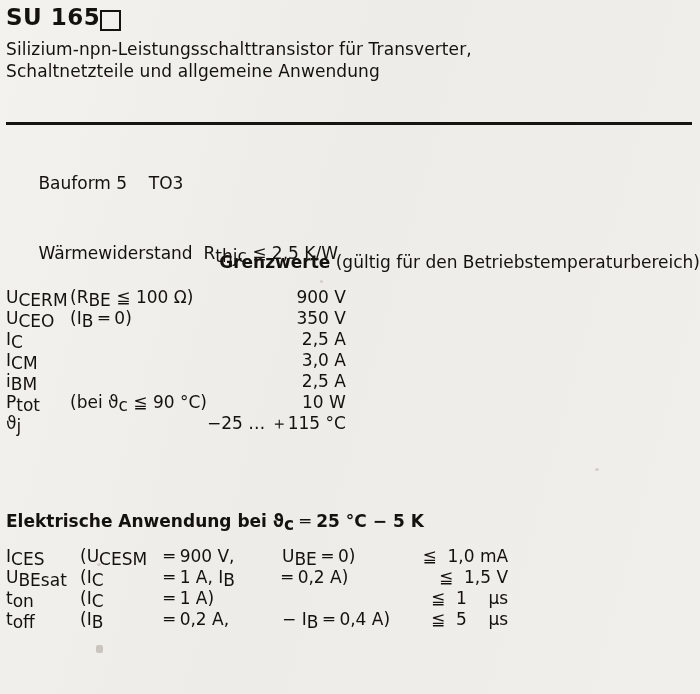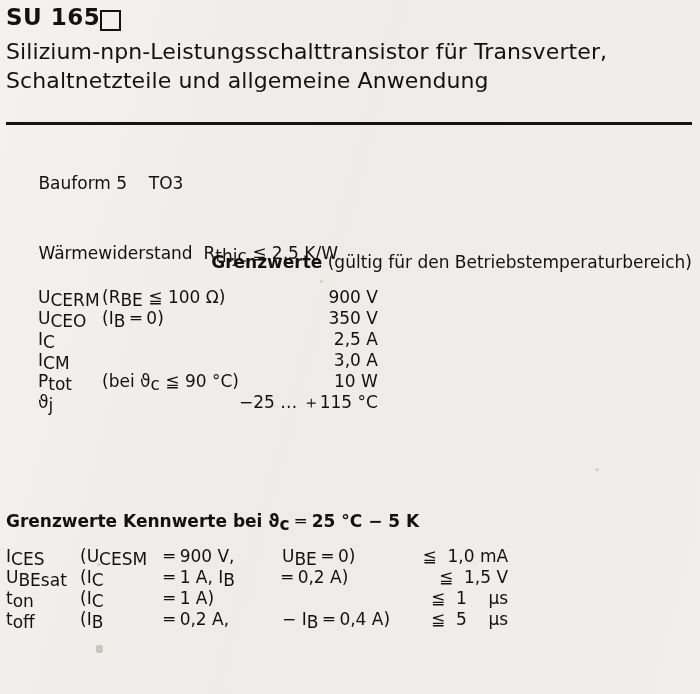--- a/index.html
+++ b/index.html
@@ -45,38 +45,38 @@
     height: 17px;
     border: 2px solid #15130f;
     margin-top: 4px;
     margin-right: 2px;
   }
   .subtitle {
     position: absolute;
     left: 6px;
     top: 38px;
     right: 4px;
-    font-size: 22px;
+    font-size: 17px;
     line-height: 1.30;
     letter-spacing: 0.1px;
     font-weight: 400;
   }
   .rule {
     position: absolute;
     left: 6px;
     right: 8px;
     top: 122px;
     height: 3px;
     background: #161410;
   }
   
   .blk {
     position: absolute;
     left: 6px;
-    right: 8px;
+    right: 0;
     font-size: 17px;
   }
   .mech {
     top: 158px;
     line-height: 1.0;
   }
   .mech .line {
     margin-bottom: 19px;
     white-space: pre;
   }
@@ -97,21 +97,21 @@
     border-collapse: collapse;
     font-size: 17px;
   }
   table.spec td {
     padding: 0;
     vertical-align: baseline;
     line-height: 1.0;
     height: 21px;
     white-space: pre;
   }
-  .t-limits { top: 289px; margin-left: 32px; }
+  .t-limits { top: 289px; }
   .t-char   { top: 548px; }
 
   td.sym { width: 64px; }
   td.cond { }
   td.val {
     text-align: right;
     width: 118px;
     white-space: pre;
   }
   .t-char td.sym { width: 74px; }
@@ -182,34 +182,39 @@
           <td class="sym">I<sub>C</sub></td>
           <td class="cond"></td>
           <td class="val">2,5 A</td>
         </tr>
         <tr>
           <td class="sym">I<sub>CM</sub></td>
           <td class="cond"></td>
           <td class="val">3,0 A</td>
         </tr>
         <tr>
+          <td class="sym">i<sub>BM</sub></td>
+          <td class="cond"></td>
+          <td class="val">2,5 A</td>
+        </tr>
+        <tr>
           <td class="sym">P<sub>tot</sub></td>
           <td class="cond">(bei ϑ<sub>c</sub> ≦ 90 °C)</td>
           <td class="val">10 W</td>
         </tr>
         <tr>
           <td class="sym">ϑ<sub>j</sub></td>
           <td class="cond"></td>
           <td class="val">−25 … ＋115 °C</td>
         </tr>
       </tbody>
   </table>
 
   <div class="blk sec-title char-title">
-    <b>Grenzwerte Kennwerte</b>
+    <b>Elektrische Anwendung</b>
     <span class="light" id="char-title-rest"> bei ϑ<sub>c</sub> ═ 25 °C − 5 K</span>
   </div>
 
   <table class="spec t-char">
     <tbody id="char-body">
         <tr>
           <td class="sym">I<sub>CES</sub></td>
           <td class="c1">(U<sub>CESM</sub></td>
           <td class="c2">═ 900 V,</td>
           <td class="c3">U<sub>BE</sub> ═ 0)</td>

